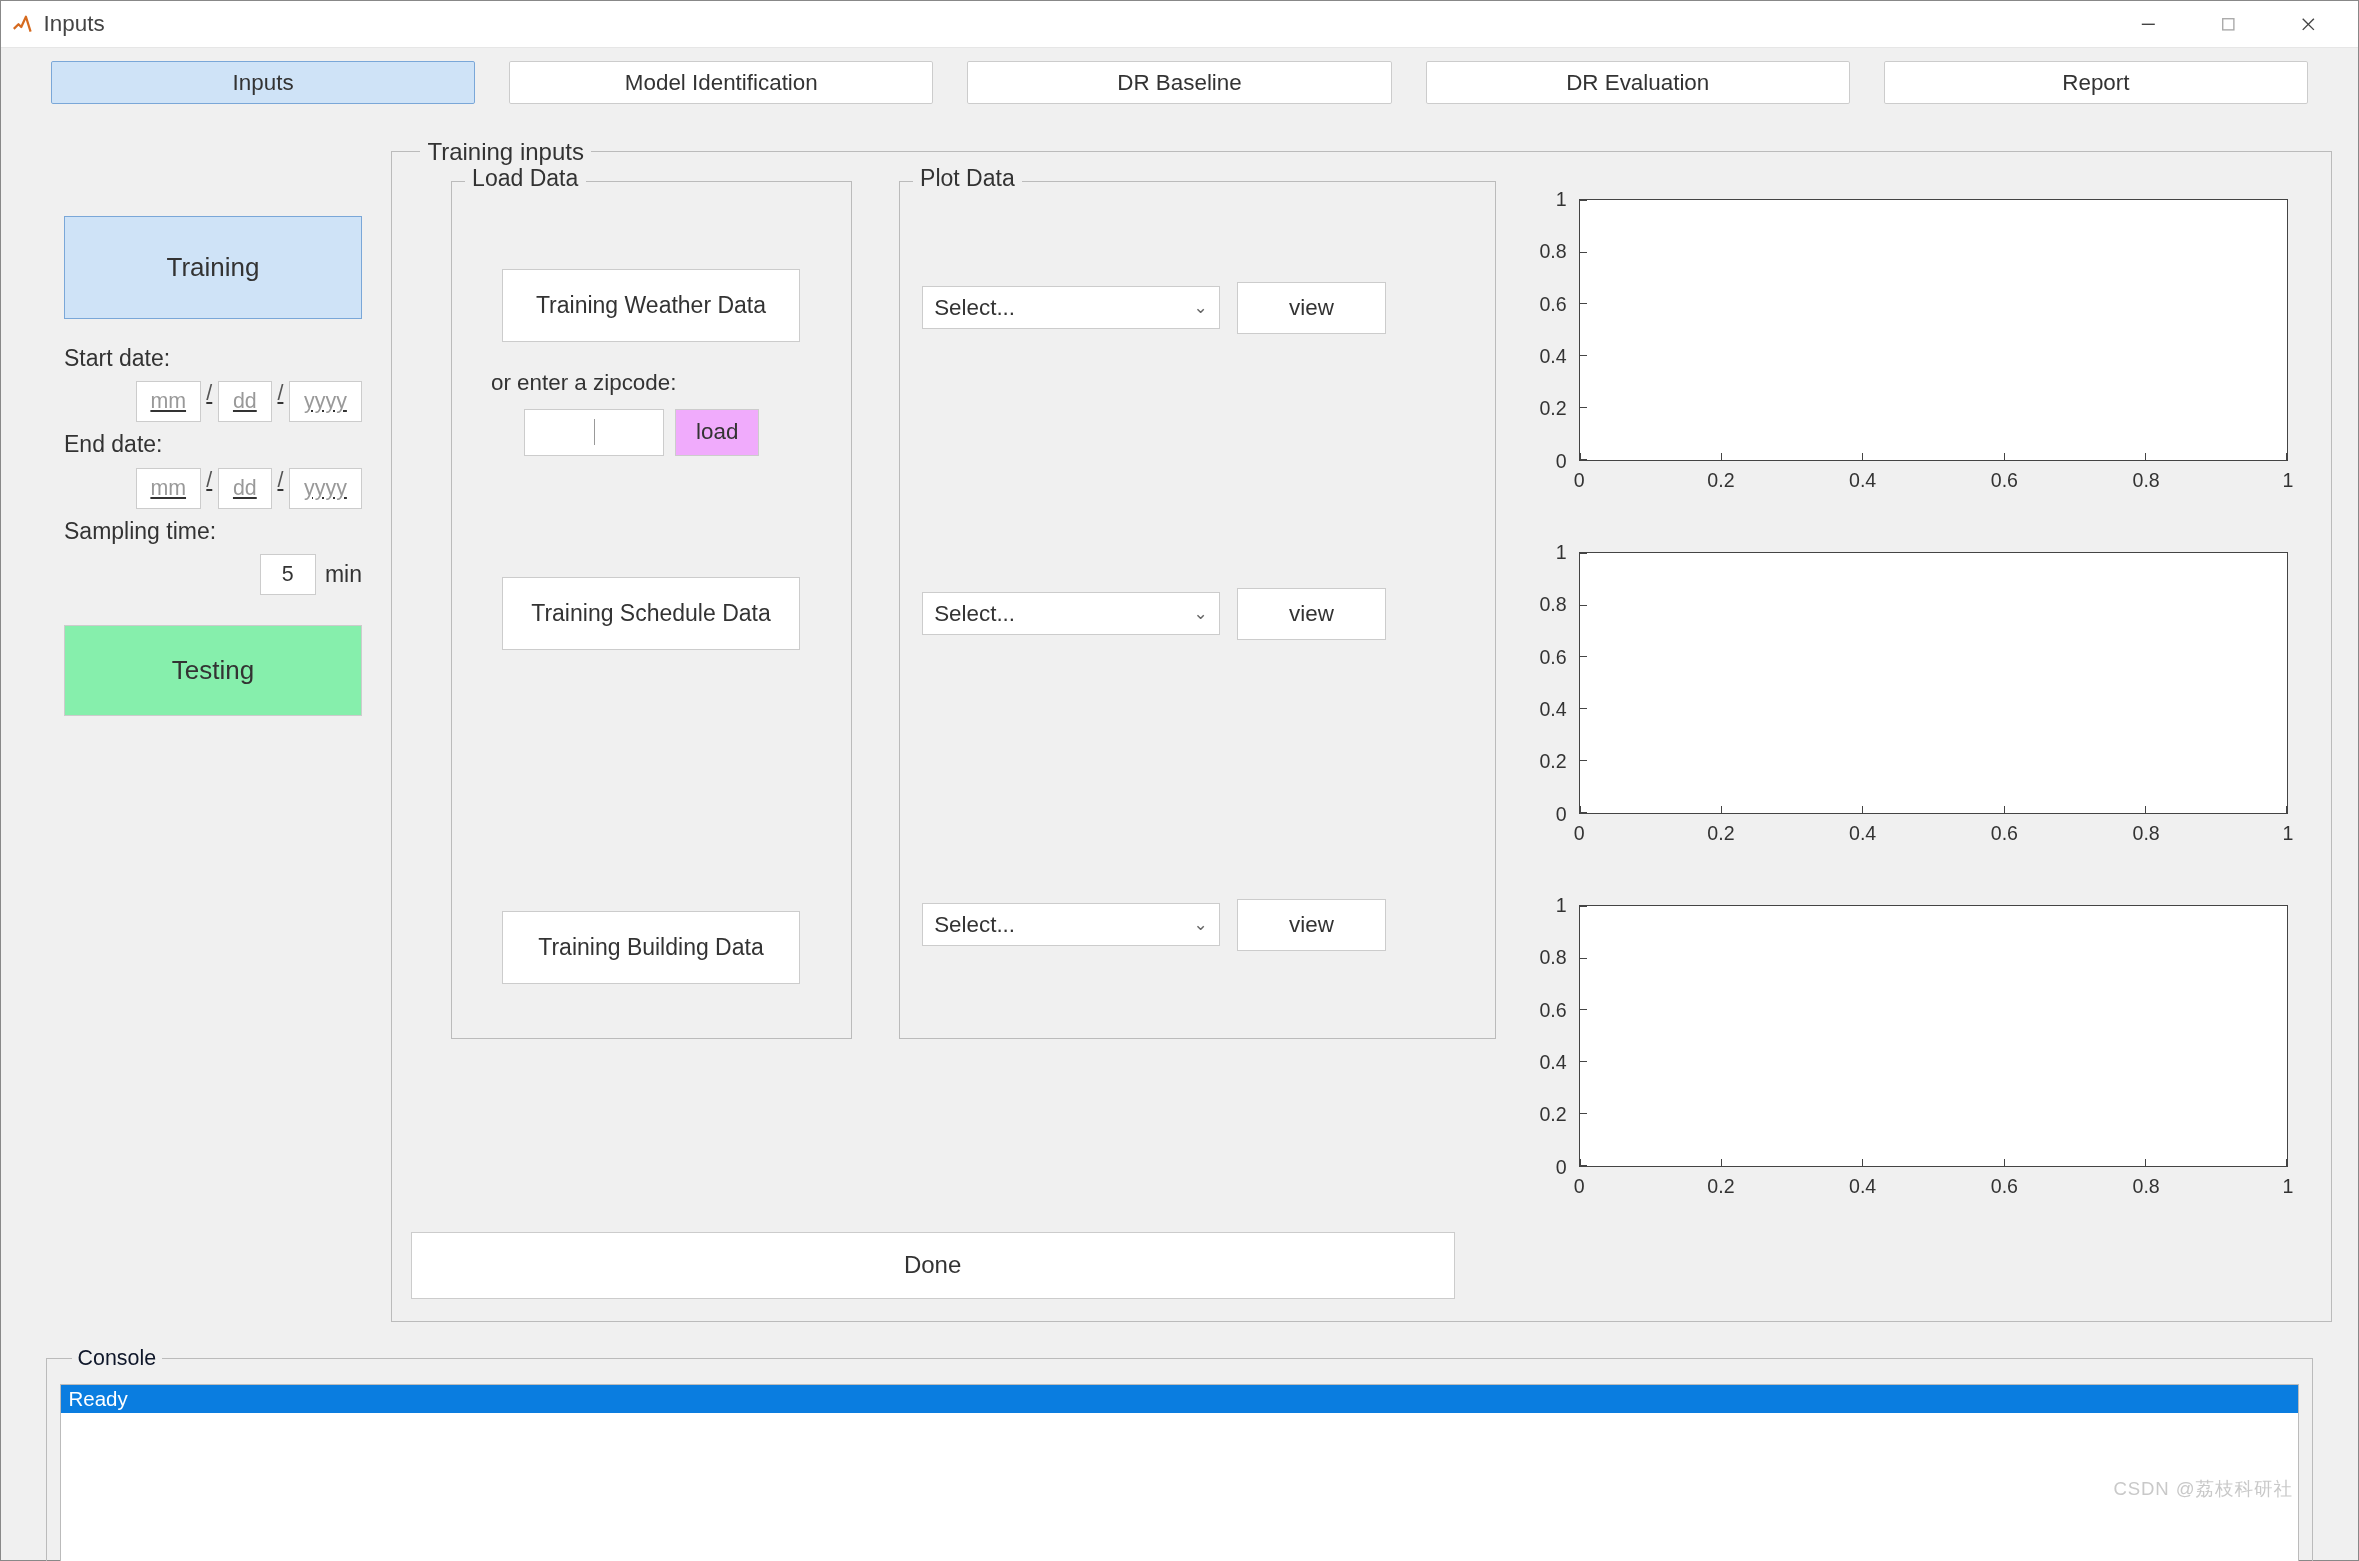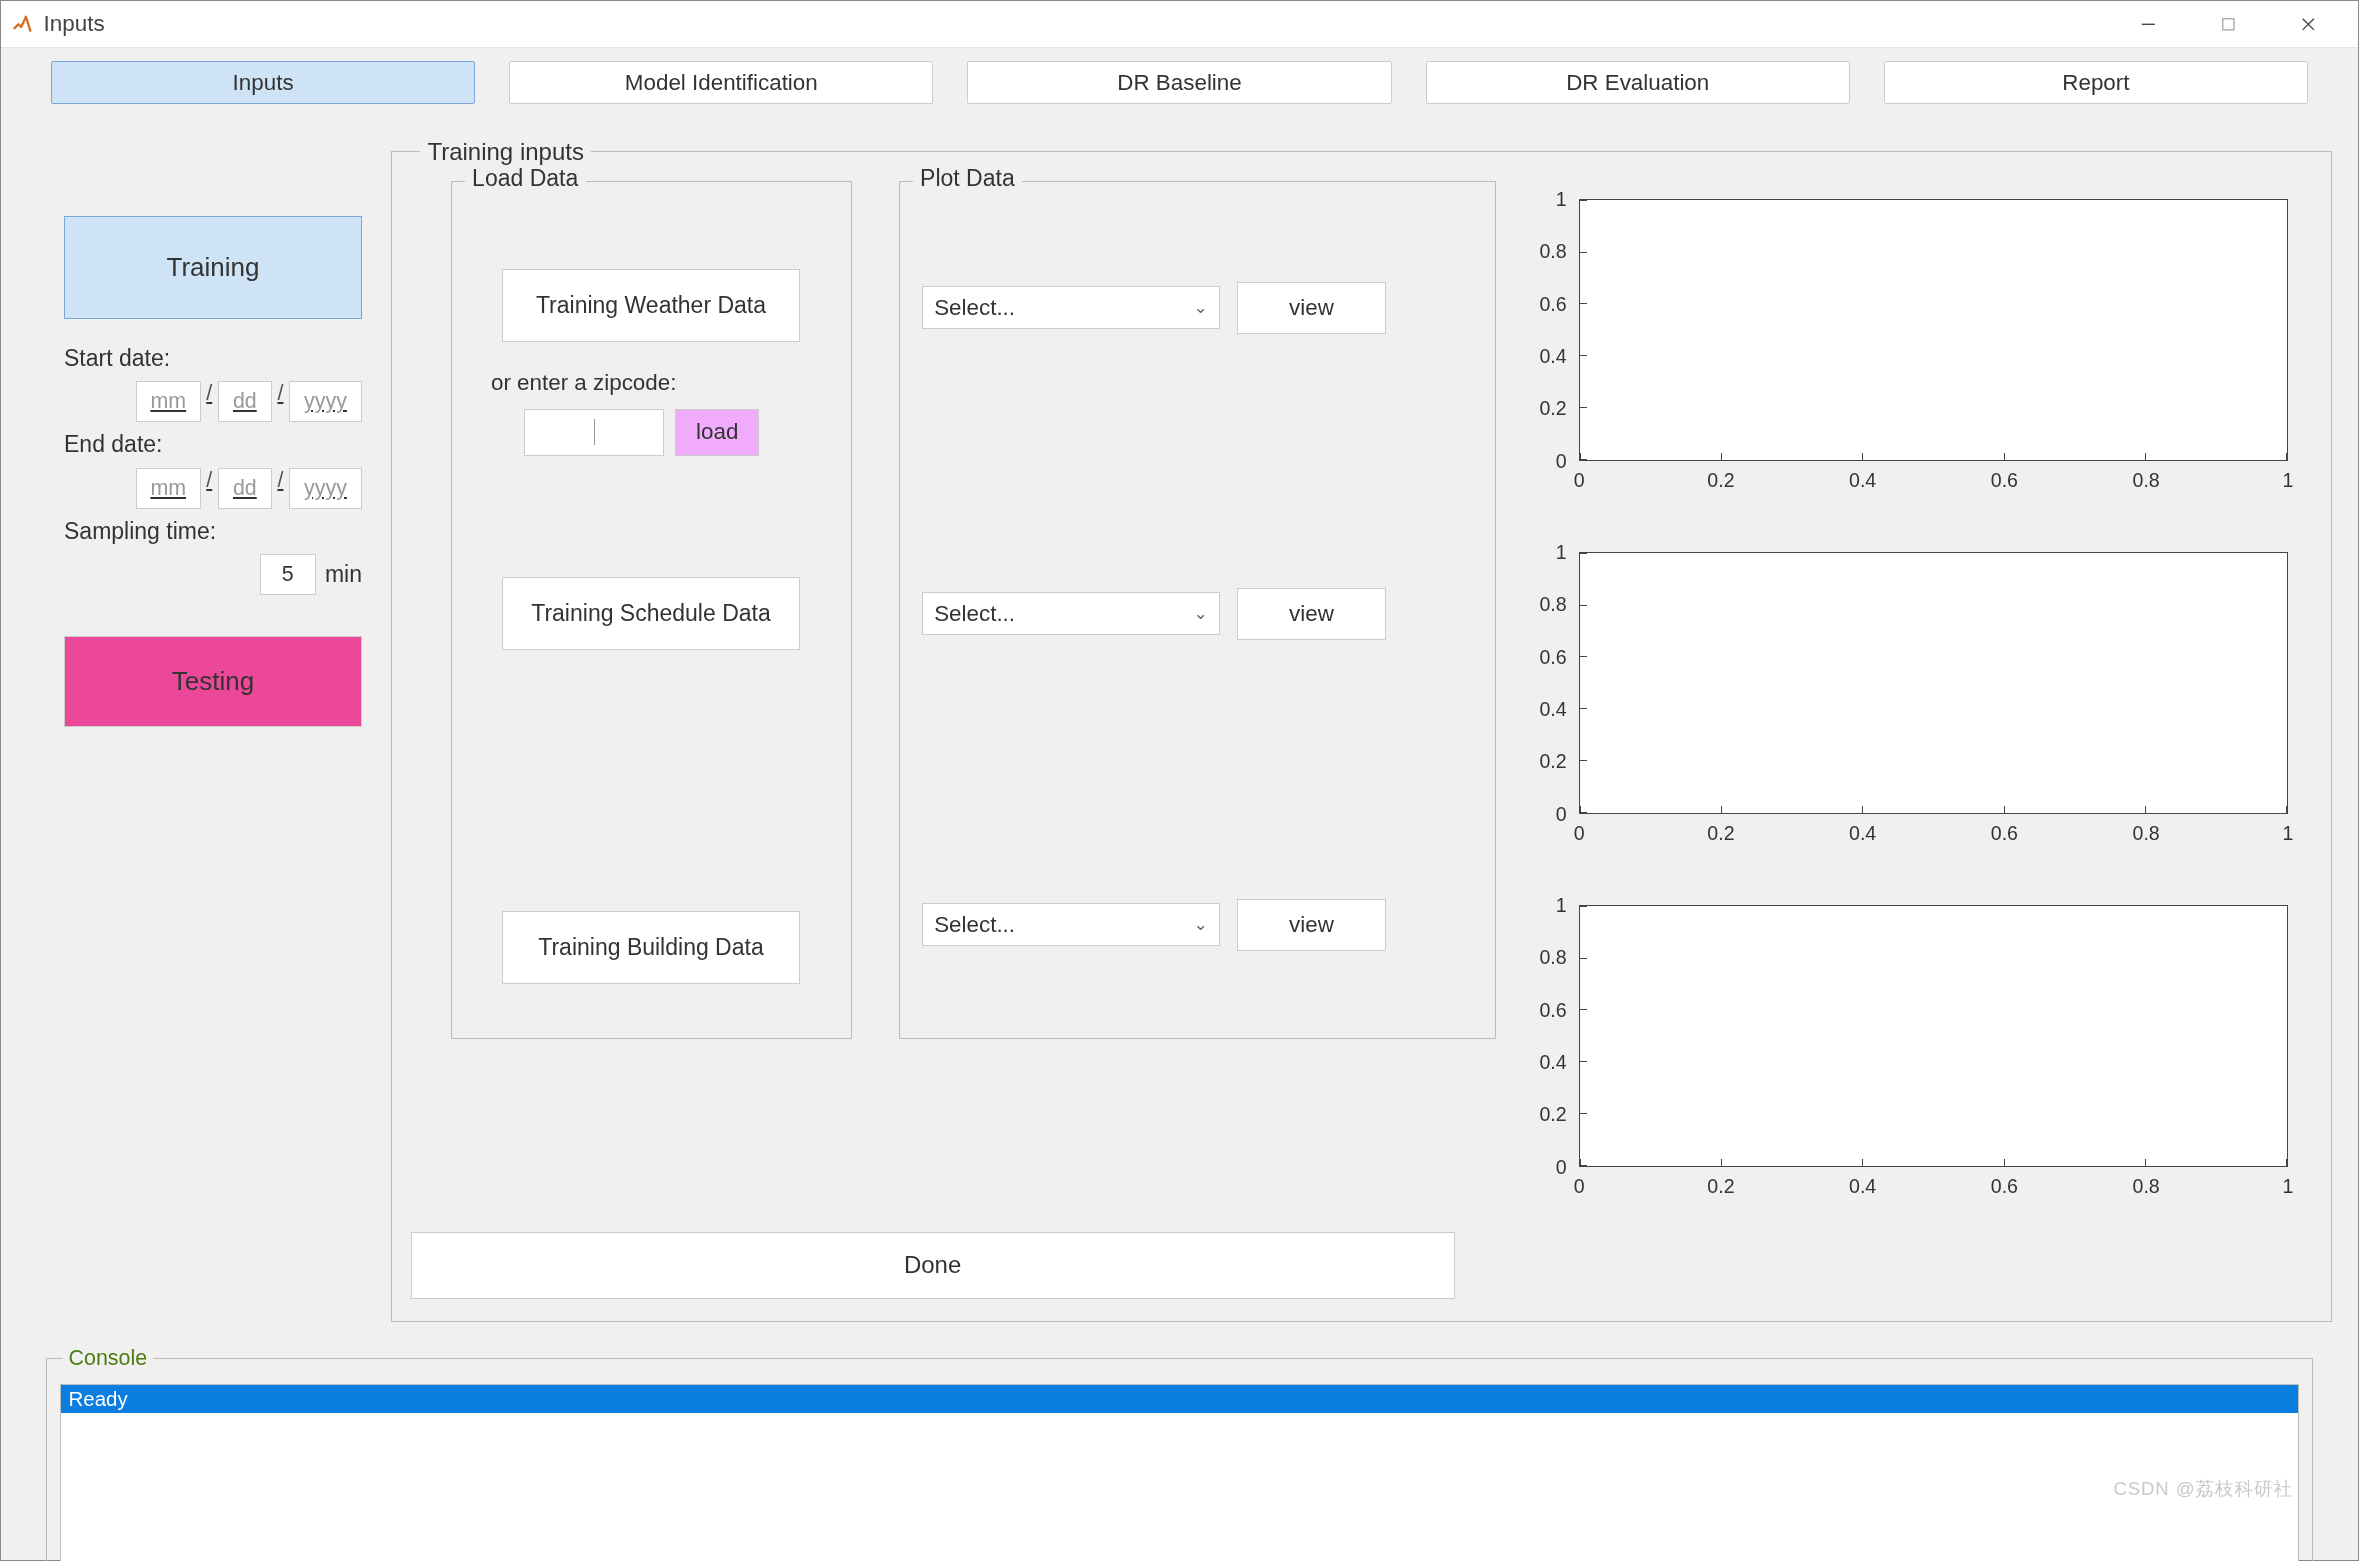--- a/index.html
+++ b/index.html
@@ -25,21 +25,21 @@
   .navbtn { flex:1; height:43px; background:#fff; border:0.9px solid #ccc; border-radius:1.9px; display:flex; align-items:center; justify-content:center; font-size:22.4px; color:#333; }
   .navbtn.active { background:#cfe3f7; border-color:#7aa7d8; }
 
   
   .mainrow { display:flex; padding:0 13px; margin-top:26px; }
   .leftcol { width:364px; padding:9.3px 18.6px 9.3px 37px; }
   .content { flex:1; }
 
   
   .bigbtn { width:298px; height:103px; background:#cfe3f7; border:0.9px solid #7aa7d8; display:flex; align-items:center; justify-content:center; font-size:26px; color:#333; margin-top:69px; margin-bottom:26px; }
-  .bigbtn.plain { background:#ec4899; border:0.9px solid #ccc; margin-top:41px; height:91px; }
+  .bigbtn.plain { background:#86efac; border:0.9px solid #ccc; margin-top:30px; height:91px; }
   .lbl { font-size:23px; color:#333; margin-top:9.3px; }
   .daterow { display:flex; gap:5.6px; margin-top:9.3px; justify-content:flex-end; width:298px;text-decoration:underline; }
   .datecell { background:#fff; border:0.9px solid #ccc; height:41px; display:flex; align-items:center; justify-content:center; color:#999; font-size:21.4px; padding:0 9.3px; }
   .datecell.m { width:65px; } .datecell.d { width:54px; } .datecell.y { width:73px; }
   .slash { color:#555; font-size:21.4px; }
   .samplingrow { display:flex; align-items:center; justify-content:flex-end; width:298px; gap:9.3px; margin-top:9.3px; }
   .smallinput { width:56px; height:41px; background:#fff; border:0.9px solid #ccc; display:flex; align-items:center; justify-content:center; font-size:21.4px; color:#333; }
   .unit { font-size:23px; color:#333; }
 
   
@@ -80,21 +80,21 @@
   .yticks span { position:absolute; right:7.5px; font-size:19.6px; color:#333; transform:translateY(50%); }
   .xticks { position:absolute; left:65px; right:9.3px; bottom:0; height:32px; }
   .xticks span { position:absolute; top:3.7px; font-size:19.6px; color:#333; transform:translateX(-50%); }
   .tick { position:absolute; background:#444; }
   .yt { width:6.5px; height:0.9px; left:0; }
   .xt { height:6.5px; width:0.9px; bottom:0; }
 
   
   .consolewrap { margin-top:24px; padding:0 32px 9.3px 32px; }
   .consolefs { border:0.9px solid #bbb; padding:13px 13px 13px 13px; }
-  .consolefs > legend { font-size:21.4px; color:#4d7c0f; padding:0 5.6px; margin-left:3px; }
+  .consolefs > legend { font-size:21.4px; color:#0f172a; padding:0 5.6px; margin-left:12px; }
   .consolebox { border:0.9px solid #bbb; height:196px; background:#fff; overflow:hidden; }
   .consoleline { background:#0a7de0; color:#fff; font-size:20.5px; padding:1.9px 7.5px; }
 
   .watermark { position:absolute; right:65px; bottom:58px; color:#c9c9c9; font-size:18.6px; letter-spacing:0.9px; pointer-events:none; font-family: "Microsoft YaHei", sans-serif; }
 </style>
 </head>
 <body>
 
 <div class="window">
 

